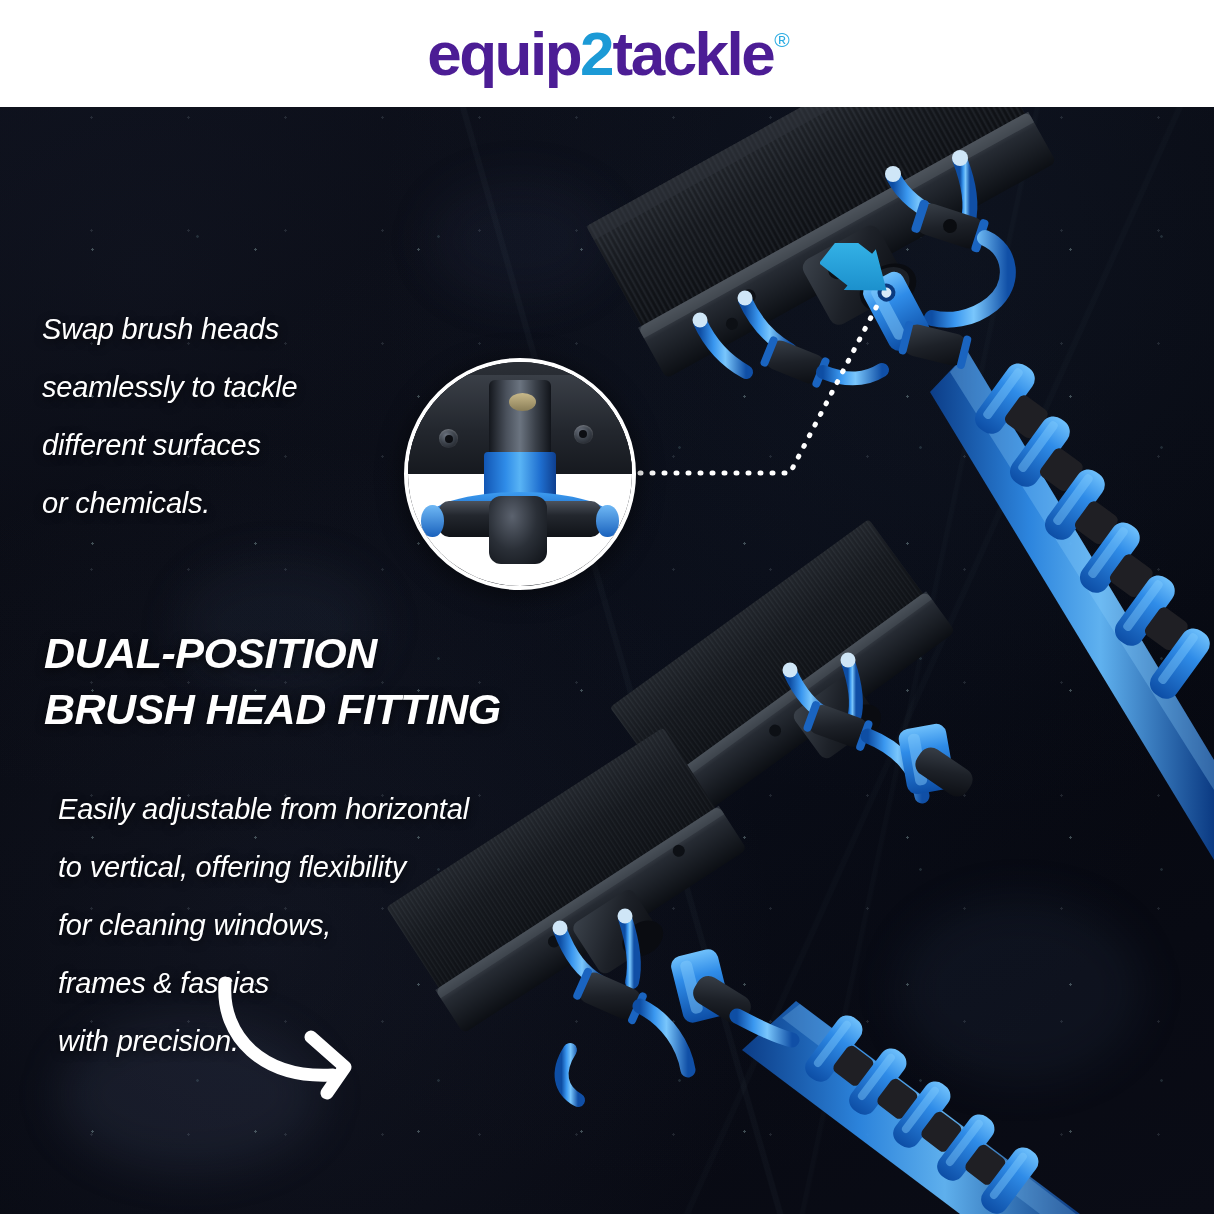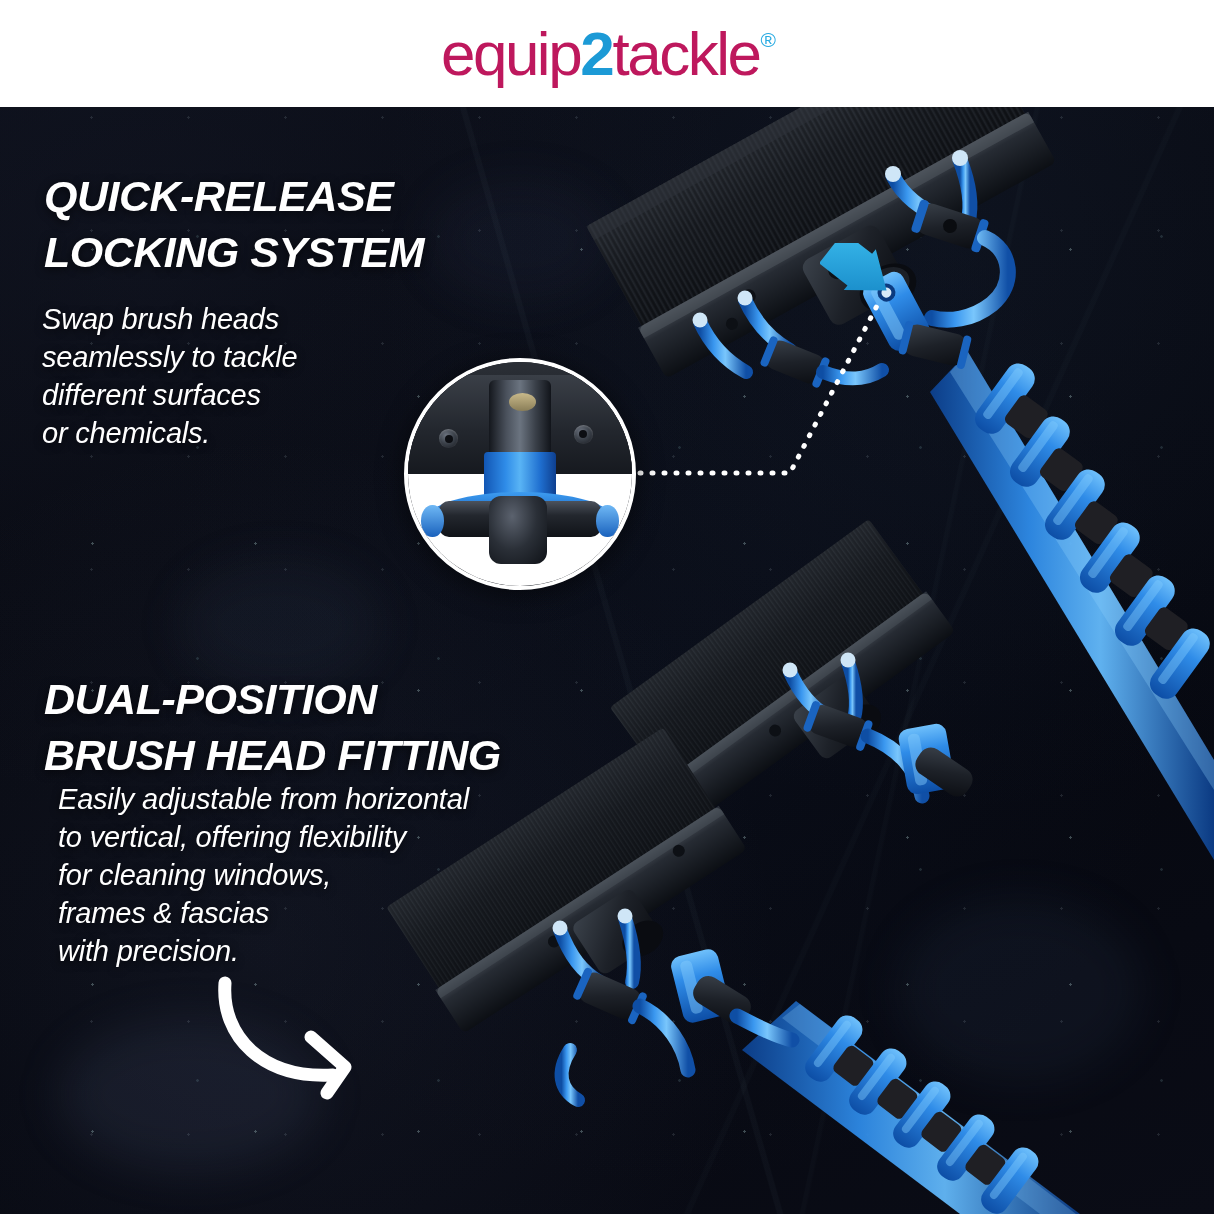--- a/index.html
+++ b/index.html
@@ -36,40 +36,40 @@
   }
   .bg-blotch { position:absolute; border-radius:50%; filter:blur(22px); }
 
   
   .header {
     position:absolute; left:0; top:0; width:1214px; height:107px;
     background:#ffffff; z-index:40;
     display:flex; align-items:center; justify-content:center;
   }
   .logo { position:relative; display:flex; align-items:baseline; letter-spacing:-2px; }
-  .logo-a, .logo-c { font-size:62px; font-weight:400; color:#be185d; letter-spacing:-2.5px; }
+  .logo-a, .logo-c { font-size:62px; font-weight:700; color:#4c1d95; letter-spacing:-2.5px; }
   .logo-2 { font-size:62px; font-weight:700; color:#1C9AD6; letter-spacing:-2px; }
   .logo-r { font-size:21px; color:#29ABE2; position:relative; top:-28px; left:1px; font-weight:400; }
 
   
   .heading {
     position:absolute; color:#fff; font-weight:700; font-style:italic;
     font-size:43px; line-height:56px; letter-spacing:-0.5px;
     text-shadow:0 2px 10px rgba(0,0,0,.65);
     white-space:pre-line; z-index:30;
   }
   .body-copy {
     position:absolute; color:#fff; font-style:italic; font-weight:400;
-    font-size:29px; line-height:38px; letter-spacing:-0.2px;
+    font-size:29px; line-height:58px; letter-spacing:-0.2px;
     text-shadow:0 2px 9px rgba(0,0,0,.7);
     white-space:pre-line; z-index:30;
   }
   #heading-1 { left:44px; top:168px; }
   #body-1    { left:42px; top:300px; }
-  #heading-2 { left:44px; top:671px; }
+  #heading-2 { left:44px; top:625px; }
   #body-2    { left:42px; top:780px;margin-left:16px; }
 
   
   .art { position:absolute; inset:0; z-index:10; }
 
   
   .inset {
     position:absolute; left:404px; top:358px; width:232px; height:232px;
     border-radius:50%; border:4px solid #ffffff; overflow:hidden;
     z-index:35; box-shadow:0 4px 26px rgba(0,0,0,.55);
@@ -427,22 +427,20 @@
 
   <div class="header">
     <div class="logo">
       <span class="logo-a">equip</span>
       <span class="logo-2">2</span>
       <span class="logo-c">tackle</span>
       <span class="logo-r">®</span>
     </div>
   </div>
 
-  <div class="heading" id="heading-1">QUICK-RELEASE
-LOCKING SYSTEM</div>
   <div class="body-copy" id="body-1">Swap brush heads
 seamlessly to tackle
 different surfaces
 or chemicals.</div>
 
   <div class="heading" id="heading-2">DUAL-POSITION
 BRUSH HEAD FITTING</div>
   <div class="body-copy" id="body-2">Easily adjustable from horizontal
 to vertical, offering flexibility
 for cleaning windows,

